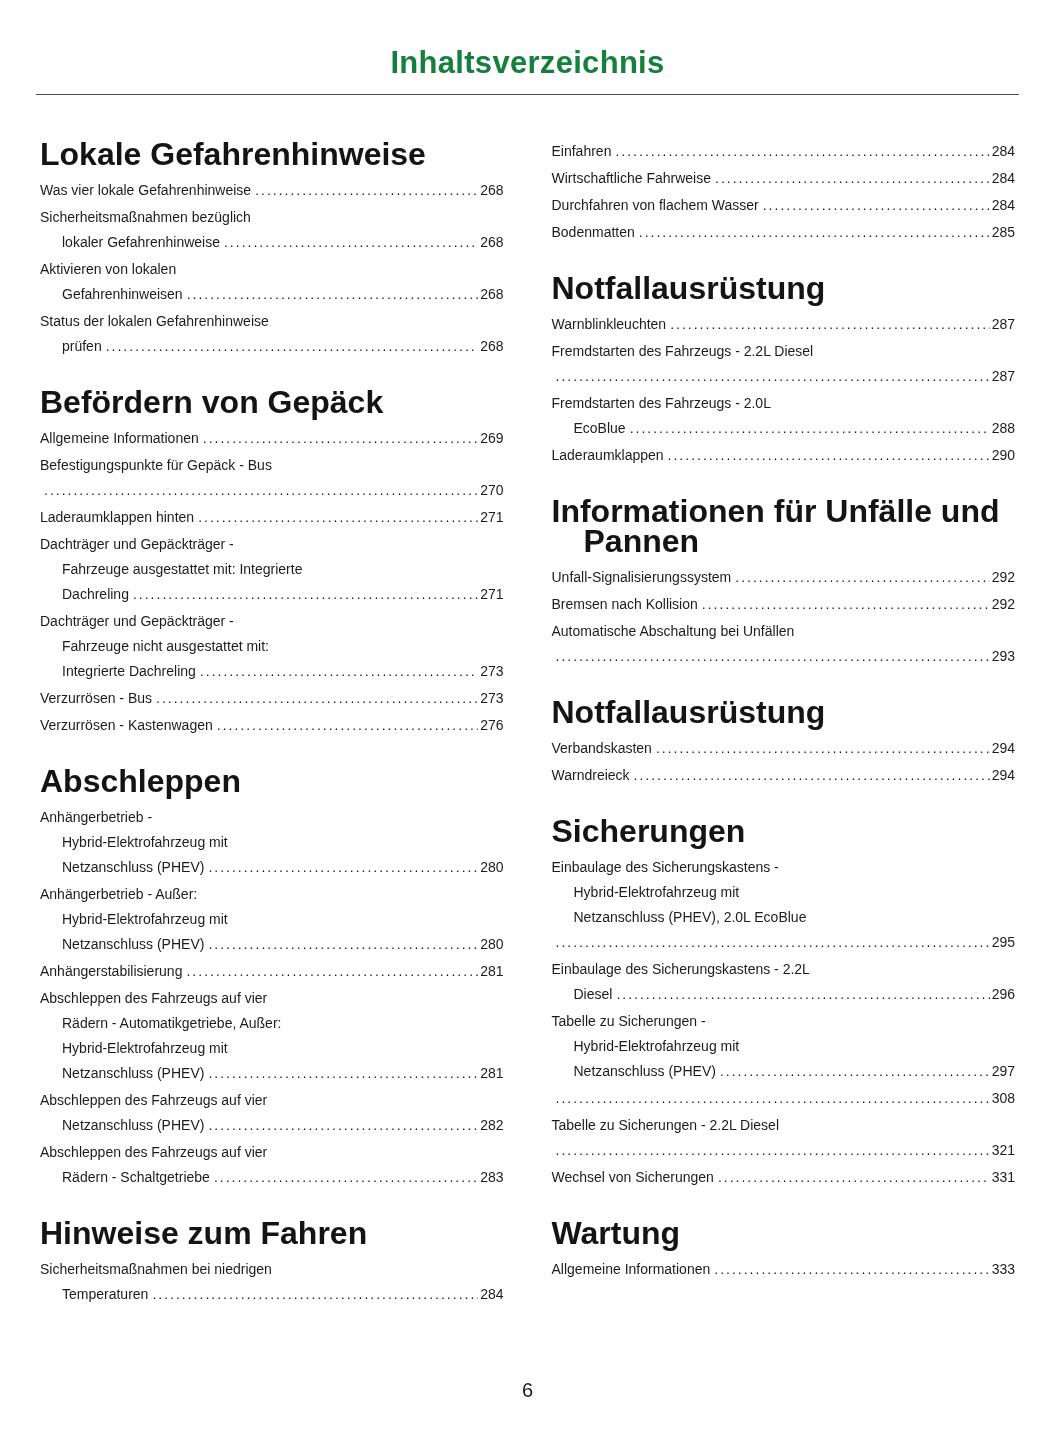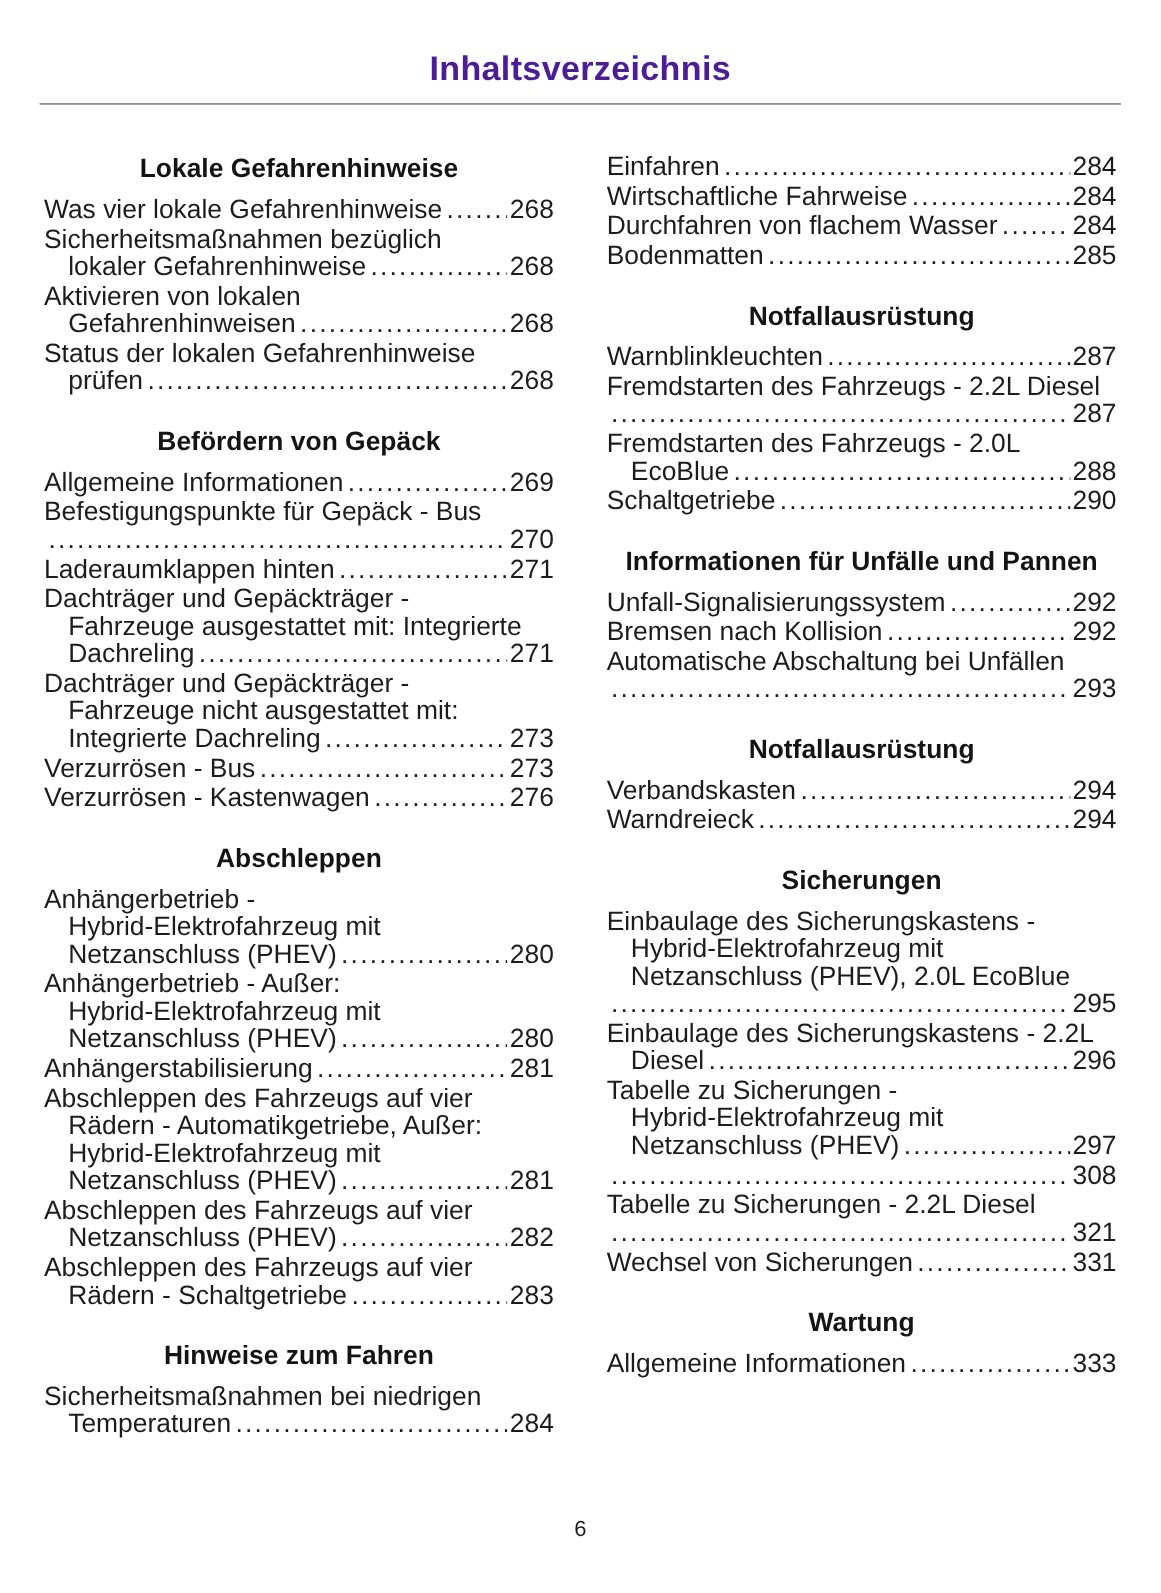--- a/index.html
+++ b/index.html
@@ -22,52 +22,51 @@
     height: 100%;
     position: relative;
   }
   .doc-title {
     margin: 0;
     padding-top: 45px;
     text-align: center;
     font-size: 31px;
     font-weight: bold;
     letter-spacing: 0.3px;
-    color: #4c1d95;
+    color: #15803d;
   }
   .title-rule {
     border: none;
     border-top: 1.5px solid #4a4a4a;
     margin: 13px 0 0 0;
   }
   .columns {
     display: flex;
     gap: 48px;
     margin-top: 44px;
     padding: 0 4px;
   }
   .col {
     flex: 1 1 0;
     min-width: 0;
   }
   .block + .block {
     margin-top: 28px;
   }
   .heading {
-    font-size: 24px;
+    font-size: 32px;
     font-weight: bold;
     line-height: 30px;
     margin: 0 0 9px 0;
     color: #141414;
     padding-left: 32px;
     text-indent: -32px;
-    text-align: center;
   }
   .entry {
-    font-size: 24px;
+    font-size: 14px;
     line-height: 25px;
     margin-bottom: 2px;
   }
   .tline {
     display: block;
   }
   .tline.cont {
     padding-left: 22px;
   }
   .leader {
@@ -319,21 +318,21 @@
           <div class="entry">
             <div class="tline">Fremdstarten des Fahrzeugs - 2.0L</div>
             <div class="tline leader cont">
               <span class="etitle">EcoBlue</span>
               <span class="dots"></span>
               <span class="pg">288</span>
             </div>
           </div>
           <div class="entry">
             <div class="tline leader">
-              <span class="etitle">Schaltgetriebe</span>
+              <span class="etitle">Laderaumklappen</span>
               <span class="dots"></span>
               <span class="pg">290</span>
             </div>
           </div>
         </section>
         <section class="block">
           <h2 class="heading">Informationen für Unfälle und Pannen</h2>
           <div class="entry">
             <div class="tline leader">
               <span class="etitle">Unfall-Signalisierungssystem</span>

